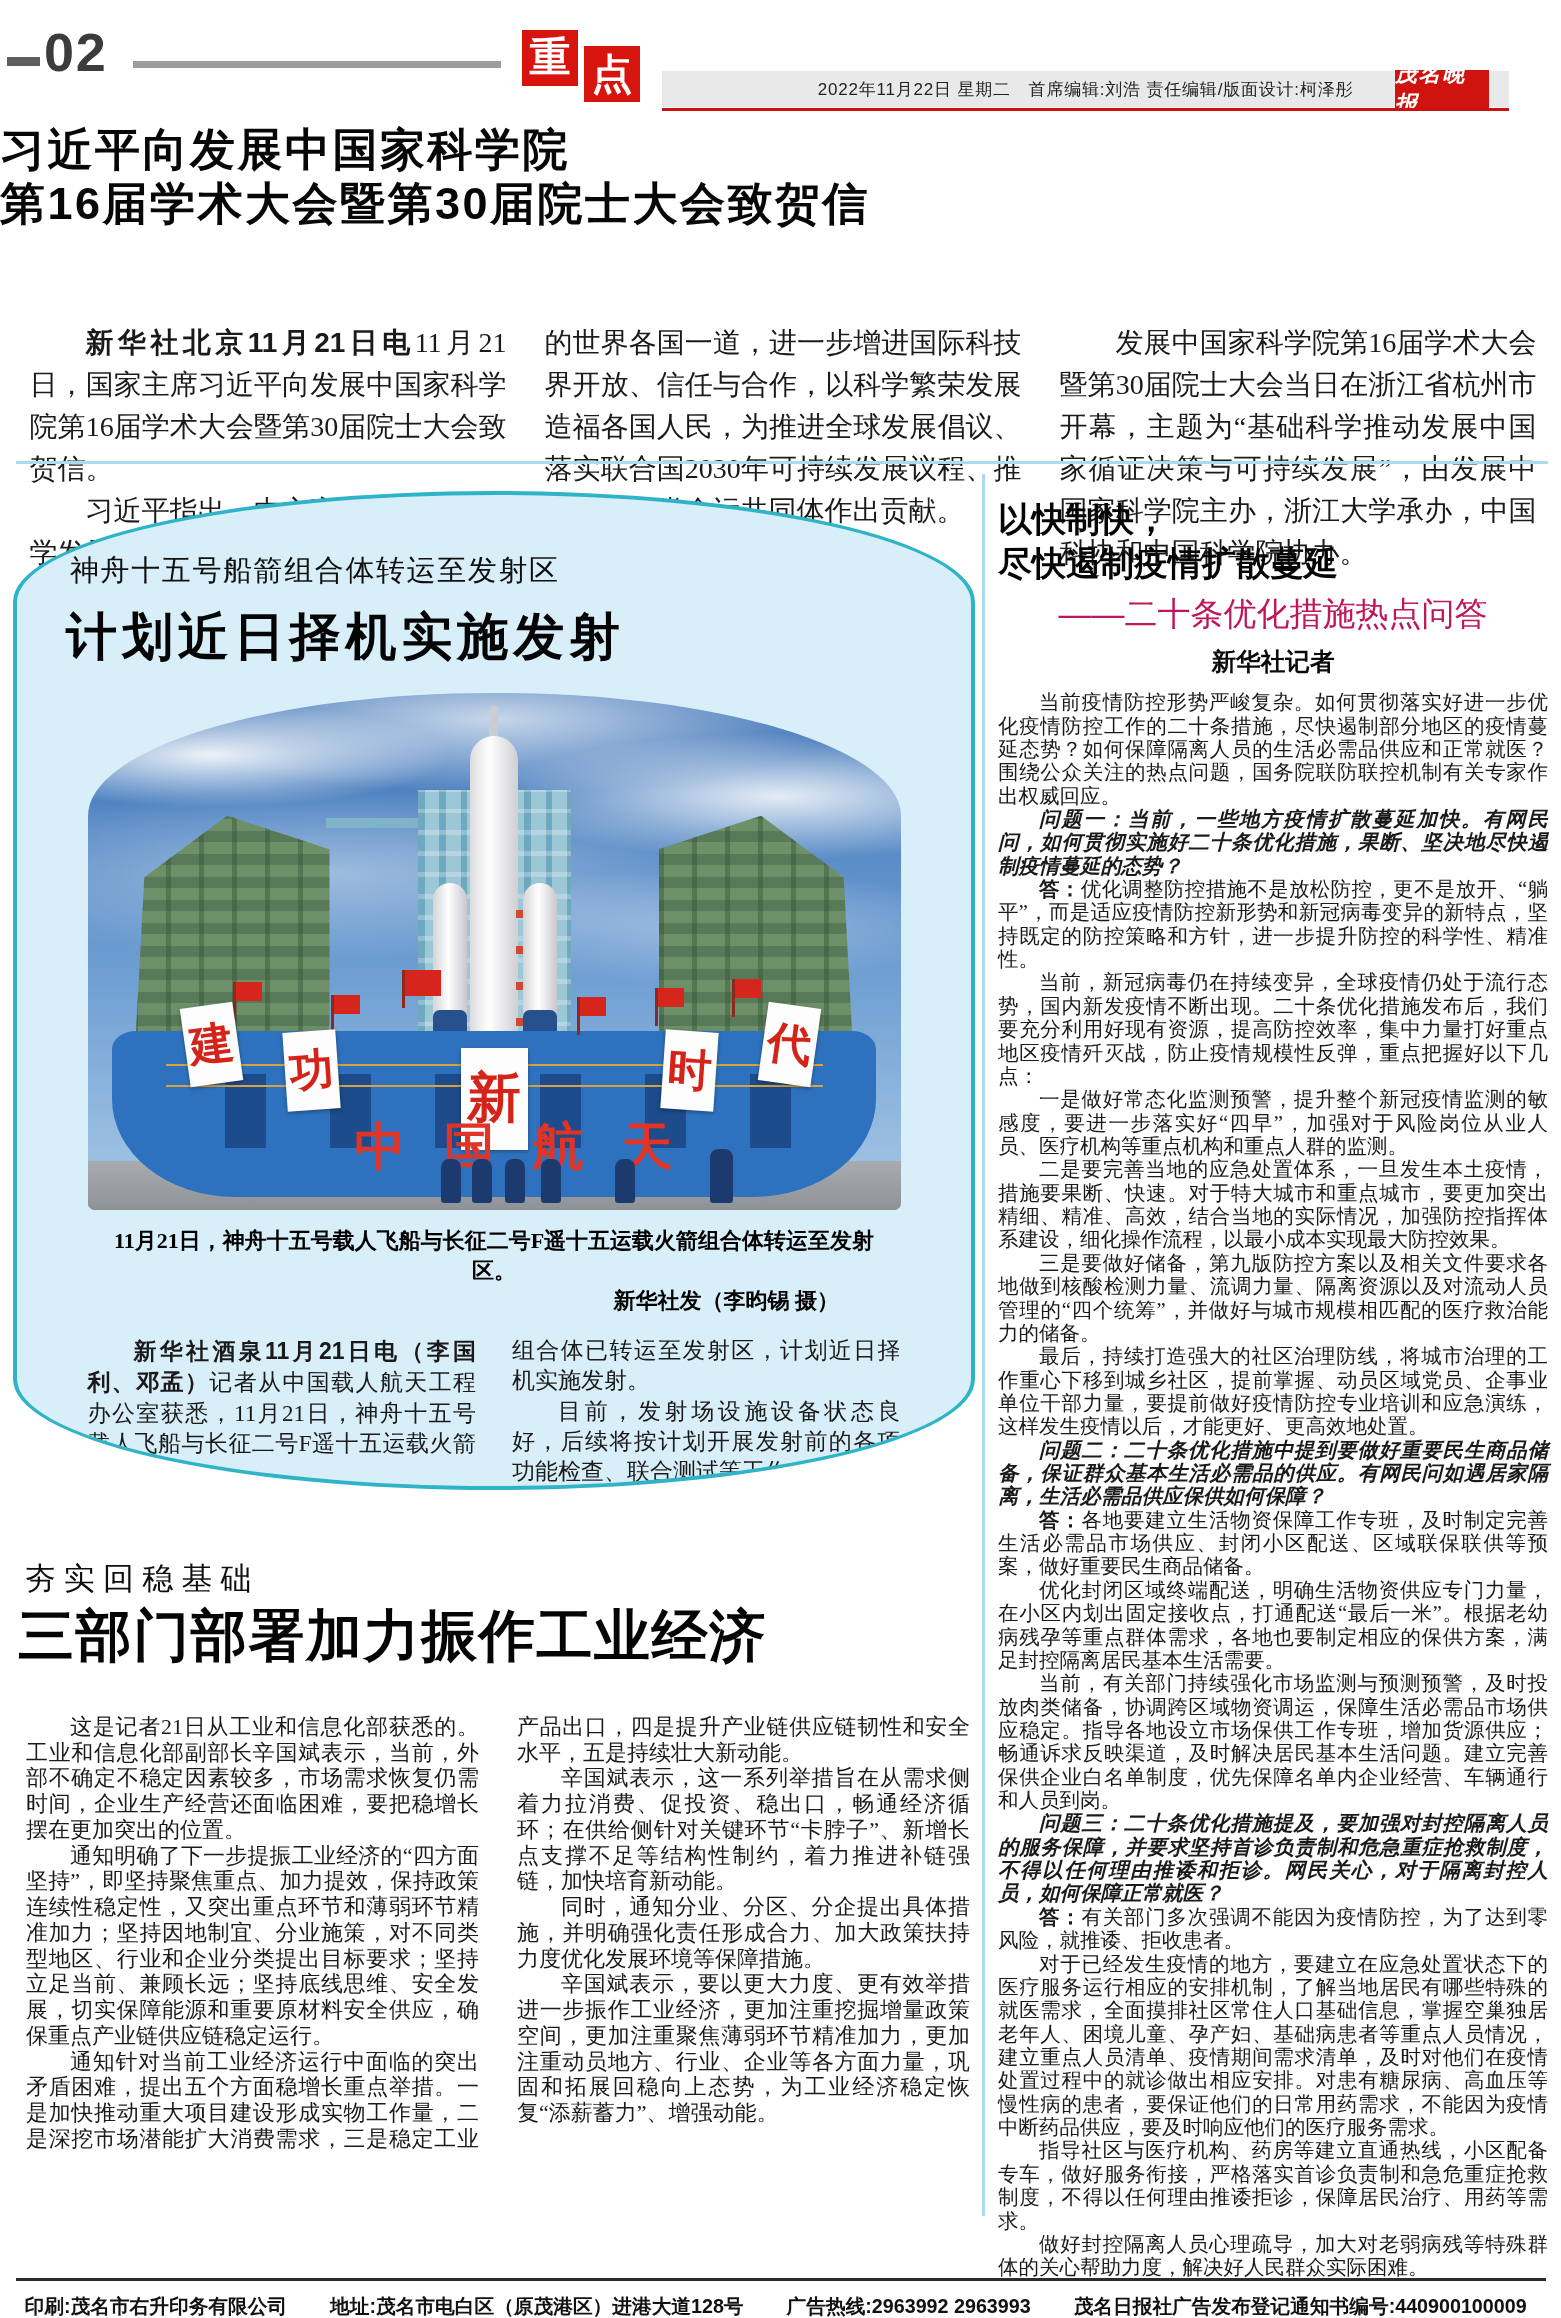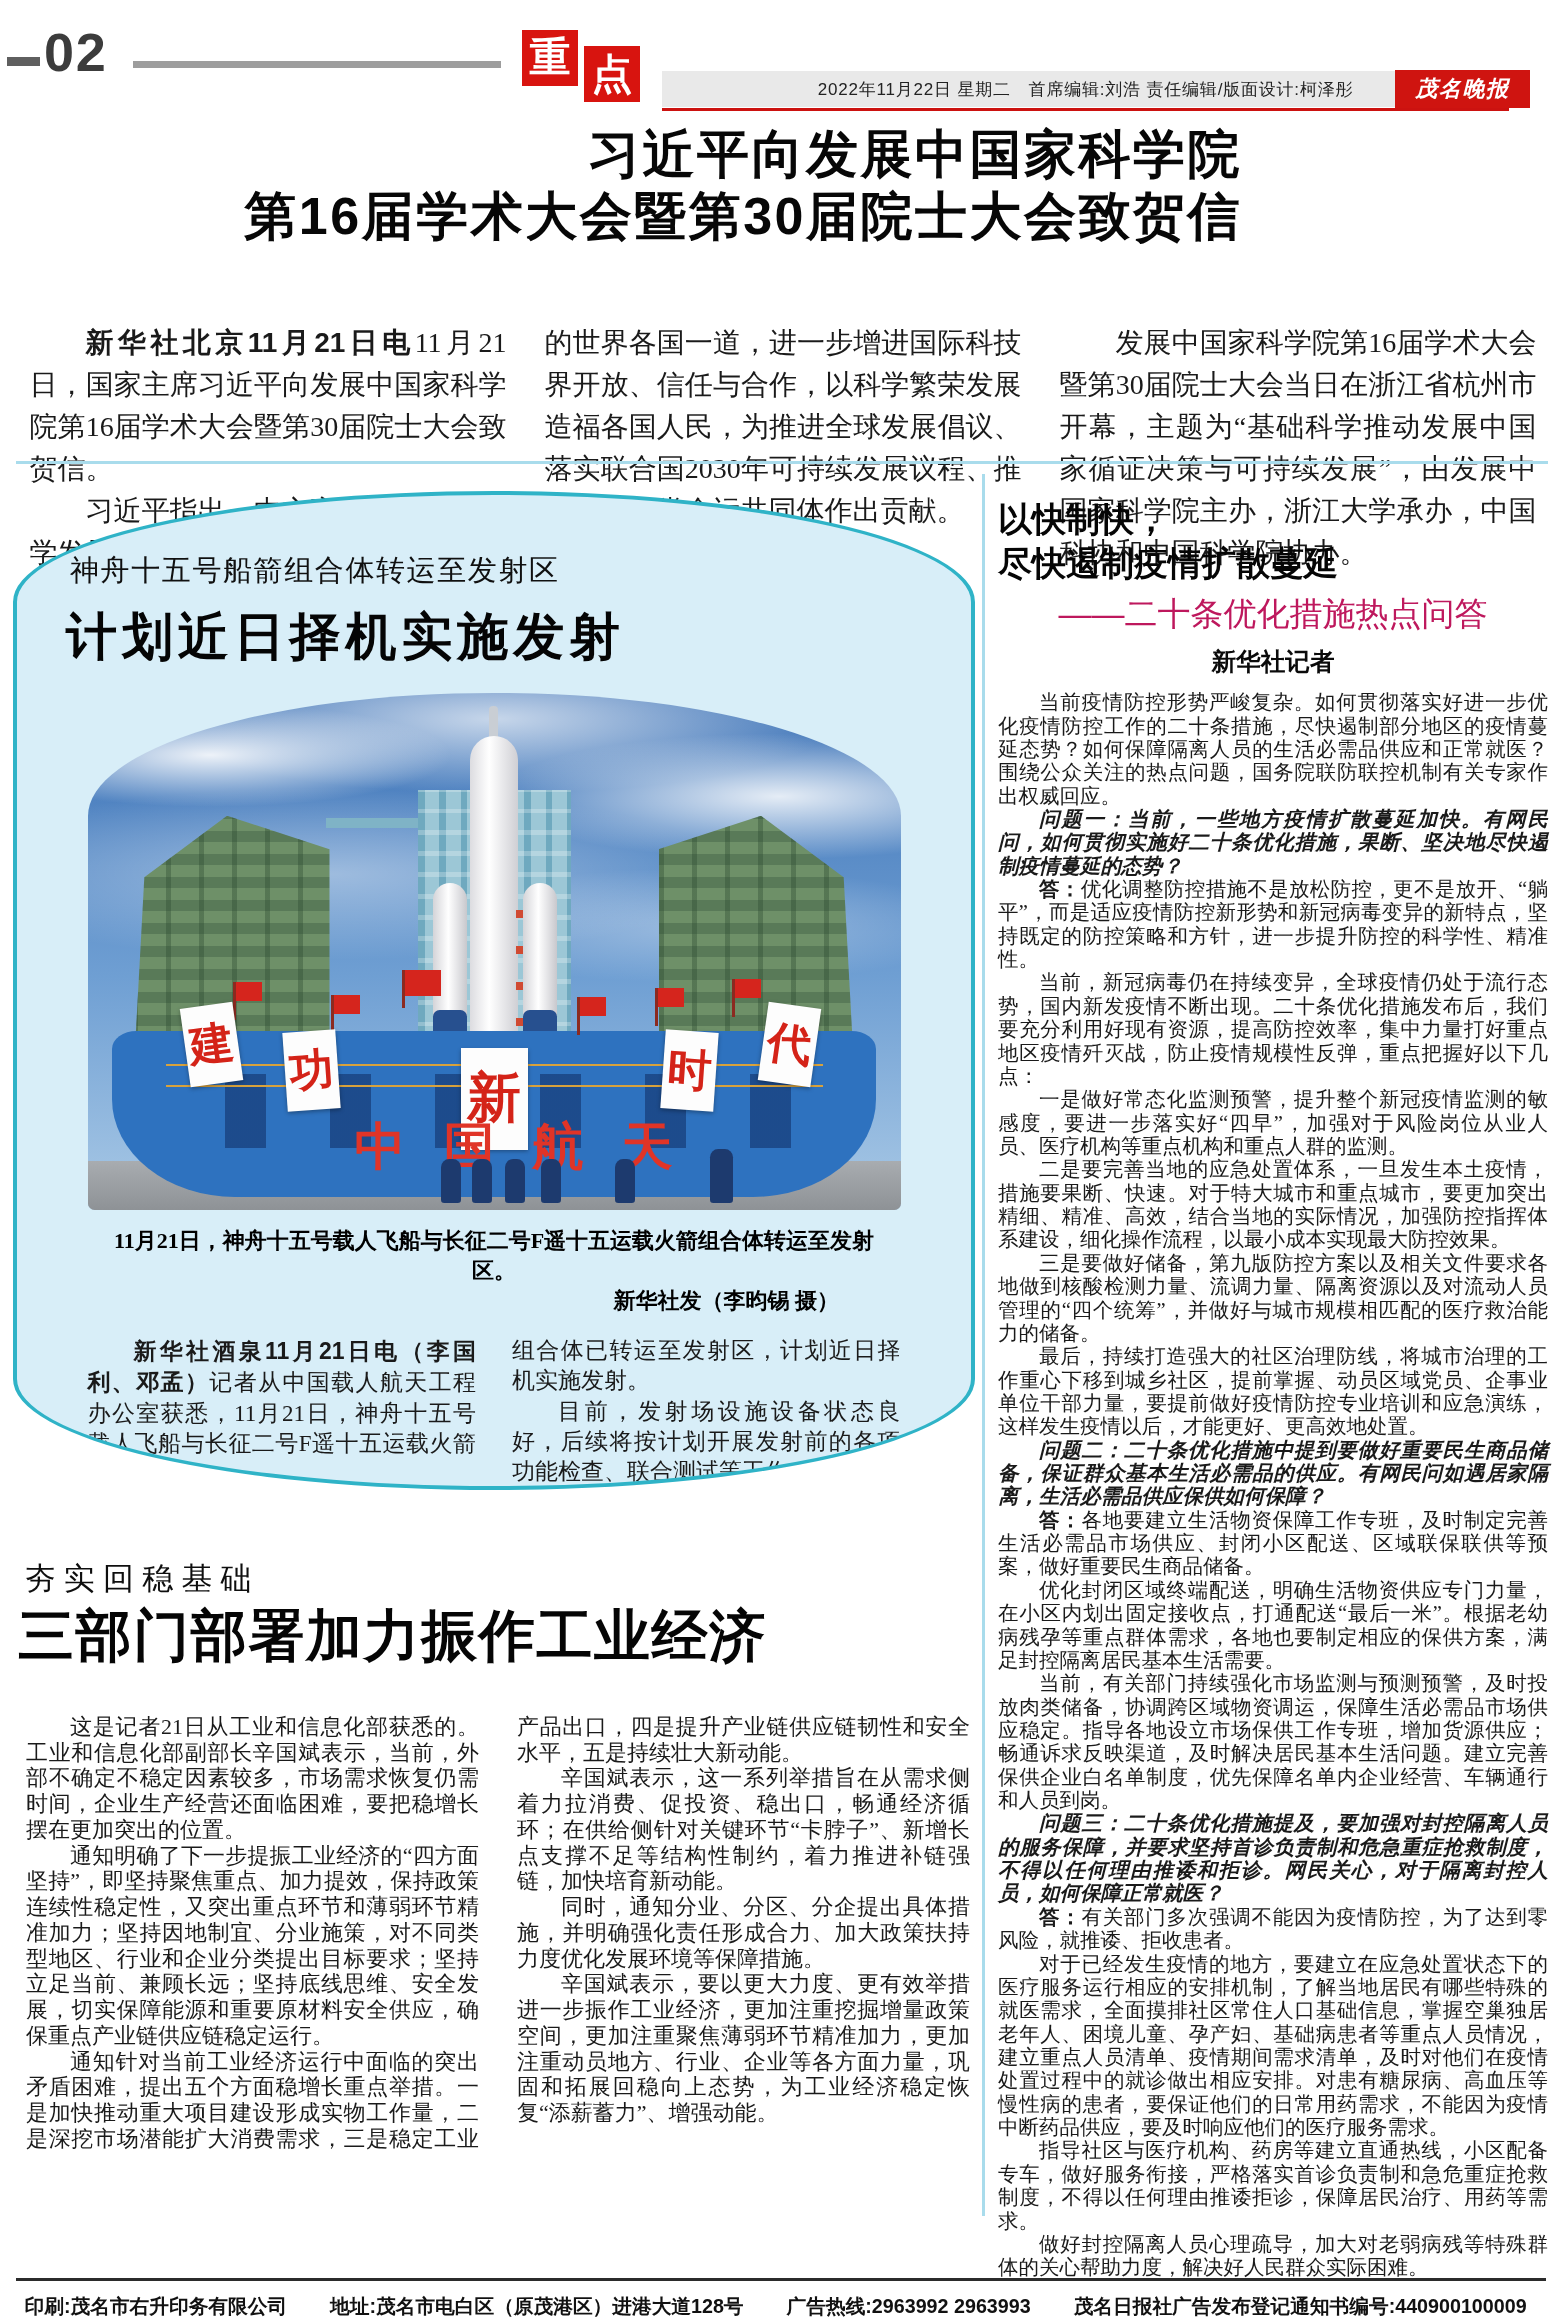--- a/index.html
+++ b/index.html
@@ -8,24 +8,24 @@
     font-family:"Liberation Serif", serif;color:#1a1a1a;overflow:hidden;
   }
   
   .pageno-dash{position:absolute;left:6.6px;top:57px;width:33px;height:9px;background:#5f5f5f;}
   .pageno{position:absolute;left:44px;top:21.3px;font-family:"Liberation Sans",sans-serif;font-weight:bold;font-size:54px;color:#3c3c3c;letter-spacing:1.6px;}
   .header-line{position:absolute;left:133px;top:61px;width:368px;height:7.4px;background:#9d9d9d;}
   .badge{position:absolute;width:56px;height:56px;background:#d8140f;color:#fff;display:flex;align-items:center;justify-content:center;font-family:"Liberation Sans",sans-serif;font-weight:bold;font-size:41px;}
   .badge.zhong{left:522px;top:29.5px;}
   .badge.dian{left:584px;top:46px;}
   .dateline-bar{position:absolute;left:662px;top:71px;width:847px;height:36px;background:#e9e9e9;display:flex;align-items:center;justify-content:center;font-family:"Liberation Sans",sans-serif;font-size:17px;font-weight:500;color:#222;letter-spacing:0.8px;}
-  .masthead{position:absolute;left:1395px;top:70px;width:135px;height:38px;background:#cf1410;color:#fff;display:flex;align-items:center;justify-content:center;font-style:italic;font-weight:bold;font-size:22px;letter-spacing:1.6px;}
+  .masthead{position:absolute;left:1395px;top:70px;width:94px;height:38px;background:#cf1410;color:#fff;display:flex;align-items:center;justify-content:center;font-style:italic;font-weight:bold;font-size:22px;letter-spacing:1.6px;}
   .red-rule{position:absolute;left:662px;top:108px;width:847px;height:3.3px;background:#cc1210;}
   
-  .lead-title{position:absolute;left:0;top:123px;width:1242px;text-align:right;font-family:"Liberation Sans",sans-serif;font-weight:bold;color:#070707;font-size:52px;line-height:1.2;letter-spacing:2.5px;}
+  .lead-title{position:absolute;left:0;top:123px;width:1242px;text-align:left;font-family:"Liberation Sans",sans-serif;font-weight:bold;color:#070707;font-size:45px;line-height:1.2;letter-spacing:2.5px;}
   .lead-body{position:absolute;left:29.5px;top:322px;width:1507px;column-count:3;column-gap:38px;font-size:28px;line-height:1.5;text-align:justify;}
   .lead-body p{margin:0;text-indent:2em;}
   .news-lead{font-family:"Liberation Sans",sans-serif;font-weight:bold;}
   
   .cyan-hr{position:absolute;left:16.4px;top:461px;width:1532px;height:3.3px;background:#a9dcec;}
   .v-rule{position:absolute;left:982px;top:474px;width:3.3px;height:1742px;background:#a9dcec;}
   
   .panel{position:absolute;left:13px;top:491px;width:954px;height:991px;background:#d8eef8;border:4.1px solid #2fb3c7;border-radius:50% / 111px;overflow:hidden;}
   .panel-kicker{margin:56px 0 0 53px;font-family:"Liberation Sans",sans-serif;font-size:29px;font-weight:500;color:#101010;letter-spacing:1.6px;}
   .panel-title{margin:11.5px 0 0 49px;font-family:"Liberation Sans",sans-serif;font-weight:bold;font-size:51px;color:#050505;letter-spacing:4.9px;}

